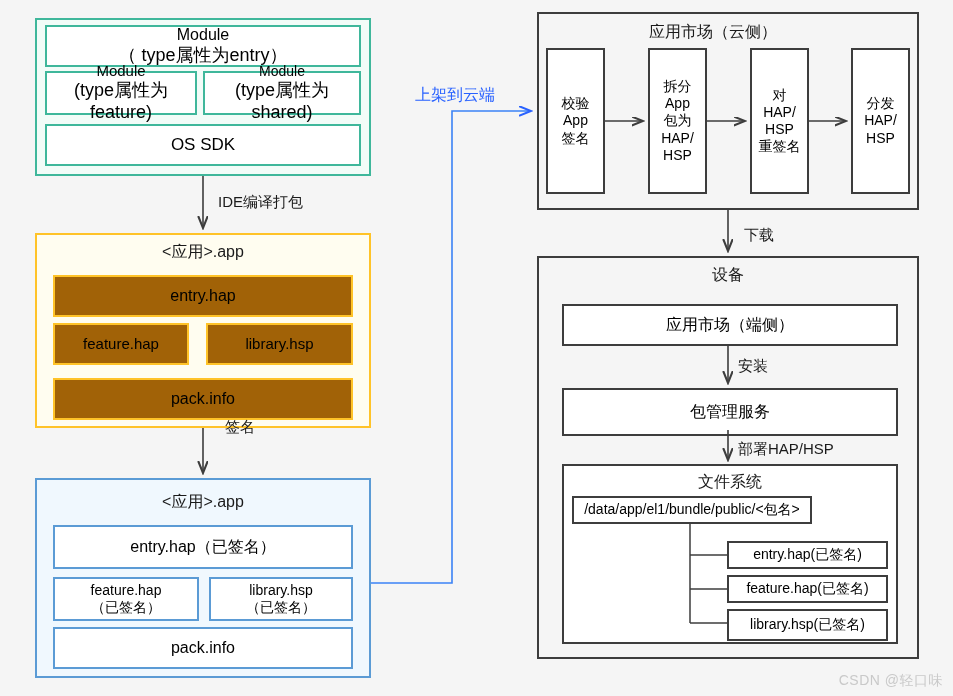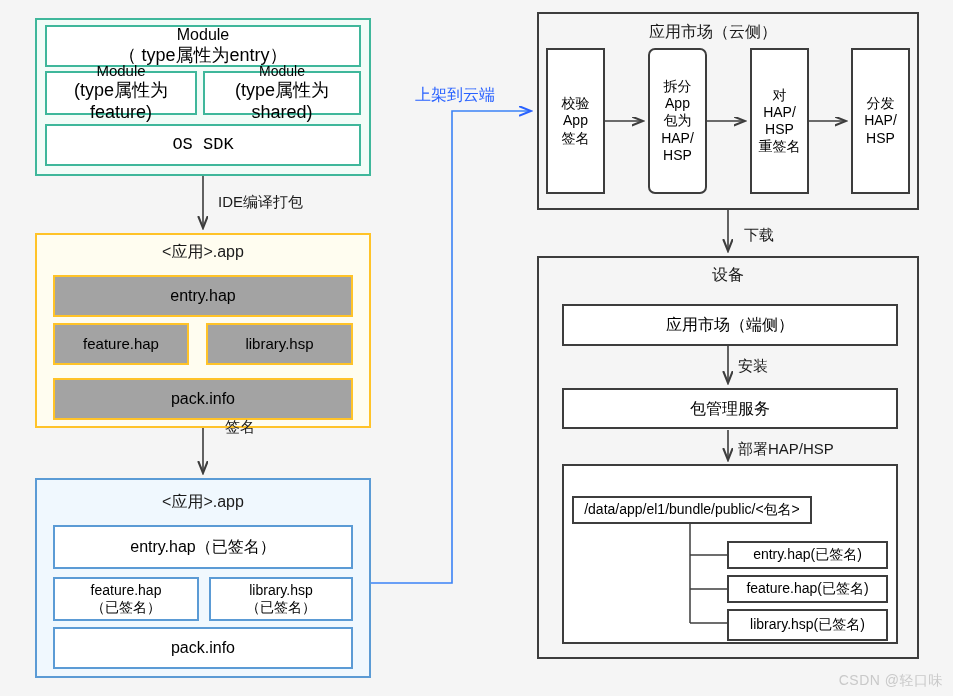--- a/index.html
+++ b/index.html
@@ -25,21 +25,21 @@
     justify-content: center;
     text-align: center;
     line-height: 1.22;
   }
   .grp-green { border: 2px solid #3fb79b; background: #f2fcf8; }
   .grp-yellow { border: 2px solid #ffc328; background: #fffdf0; }
   .grp-blue  { border: 2px solid #5b9bd5; background: #f0f8fe; }
   .grp-gray  { border: 2px solid #3d3d3d; background: #f5f5f5; }
 
   .leaf-green { border: 2px solid #3fb79b; background: #ffffff; }
-  .leaf-yellow { border: 2px solid #ffc328; background: #a3a3a3; }
+  .leaf-yellow { border: 2px solid #ffc328; background: #a16207; }
   .leaf-blue  { border: 2px solid #5b9bd5; background: #ffffff; }
   .leaf-gray  { border: 2px solid #3d3d3d; background: #ffffff; }
 
   .grp-title {
     position: absolute;
     text-align: center;
     color: #1a1a1a;
     font-size: 16px;
     line-height: 1.2;
   }
@@ -88,21 +88,21 @@
   <div class="box leaf-green" style="left:45px; top:71px; width:152px; height:44px;">
     <span class="t15">Module</span>
     <span class="t13">(type属性为feature)</span>
   </div>
 
   <div class="box leaf-green" style="left:203px; top:71px; width:158px; height:44px;">
     <span class="t14">Module</span>
     <span class="t13">(type属性为shared)</span>
   </div>
 
-  <div class="box leaf-green" style="left:45px; top:124px; width:316px; height:42px;font-family:Liberation Mono, monospace;">
+  <div class="box leaf-green" style="left:45px; top:124px; width:316px; height:42px;">
     <span class="t17" style="font-size:17px">OS SDK</span>
   </div>
 
   <div class="lbl" style="left:218px; top:193px;">IDE编译打包</div>
 
   <div class="box grp-yellow" style="left:35px; top:233px; width:336px; height:195px; justify-content:flex-start;">
   </div>
   <div class="grp-title" style="left:35px; top:242px; width:336px;">&lt;应用&gt;.app</div>
 
   <div class="box leaf-yellow" style="left:53px; top:275px; width:300px; height:42px;">
@@ -142,21 +142,21 @@
 
   <div class="box grp-gray" style="left:537px; top:12px; width:382px; height:198px;"></div>
   <div class="grp-title" style="left:537px; top:22px; width:352px;">应用市场（云侧）</div>
 
   <div class="box leaf-gray" style="left:546px; top:48px; width:59px; height:146px;">
     <span class="t14">校验</span>
     <span class="t14">App</span>
     <span class="t14">签名</span>
   </div>
 
-  <div class="box leaf-gray" style="left:648px; top:48px; width:59px; height:146px;border-radius:7px;">
+  <div class="box leaf-gray" style="left:648px; top:48px; width:59px; height:146px;">
     <span class="t14">拆分</span>
     <span class="t14">App</span>
     <span class="t14">包为</span>
     <span class="t14">HAP/</span>
     <span class="t14">HSP</span>
   </div>
 
   <div class="box leaf-gray" style="left:750px; top:48px; width:59px; height:146px;">
     <span class="t14">对</span>
     <span class="t14">HAP/</span>
@@ -174,27 +174,28 @@
 
   <div class="box grp-gray" style="left:537px; top:256px; width:382px; height:403px;"></div>
   <div class="grp-title" style="left:537px; top:265px; width:382px;">设备</div>
 
   <div class="box leaf-gray" style="left:562px; top:304px; width:336px; height:42px;">
     <span class="t16">应用市场（端侧）</span>
   </div>
 
   <div class="lbl" style="left:738px; top:357px;">安装</div>
 
-  <div class="box leaf-gray" style="left:562px; top:388px; width:336px; height:41px;">
+  <div class="box leaf-gray" style="left:562px; top:388px; width:336px; height:48px;">
     <span class="t16">包管理服务</span>
   </div>
 
   <div class="lbl" style="left:738px; top:440px;">部署HAP/HSP</div>
 
   <div class="box leaf-gray" style="left:562px; top:464px; width:336px; height:180px;"></div>
+  <div class="grp-title" style="left:562px; top:472px; width:336px;">文件系统</div>
 
   <div class="box leaf-gray" style="left:572px; top:496px; width:240px; height:28px;">
     <span class="t14">/data/app/el1/bundle/public/&lt;包名&gt;</span>
   </div>
 
   <div class="box leaf-gray" style="left:727px; top:541px; width:161px; height:28px;">
     <span class="t14">entry.hap(已签名)</span>
   </div>
   <div class="box leaf-gray" style="left:727px; top:575px; width:161px; height:28px;">
     <span class="t14">feature.hap(已签名)</span>

